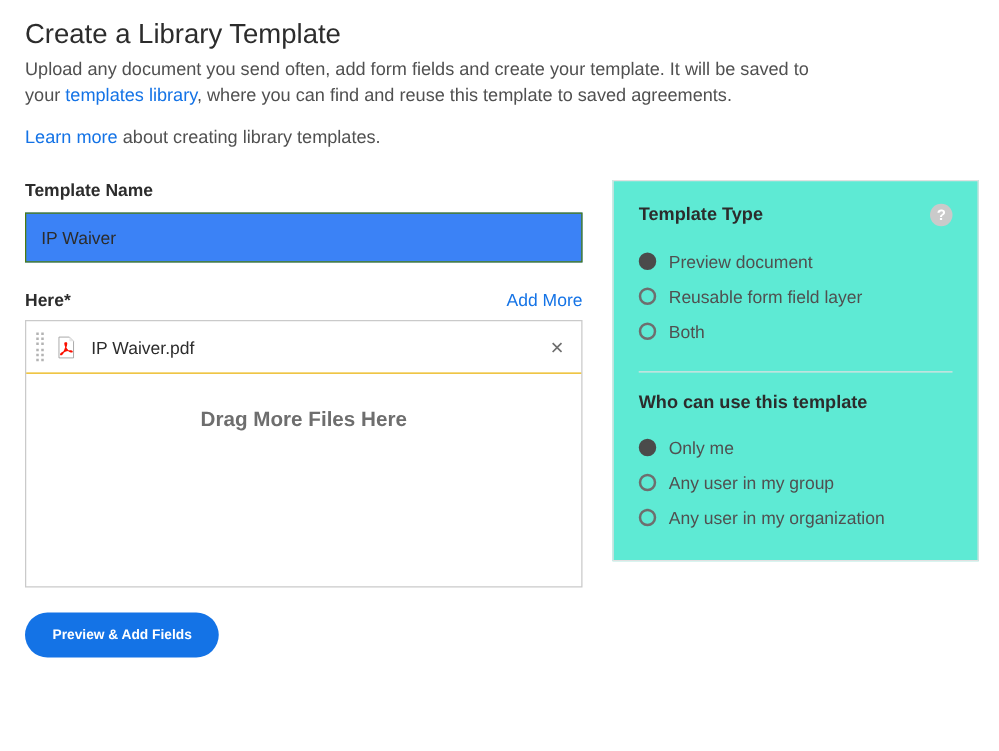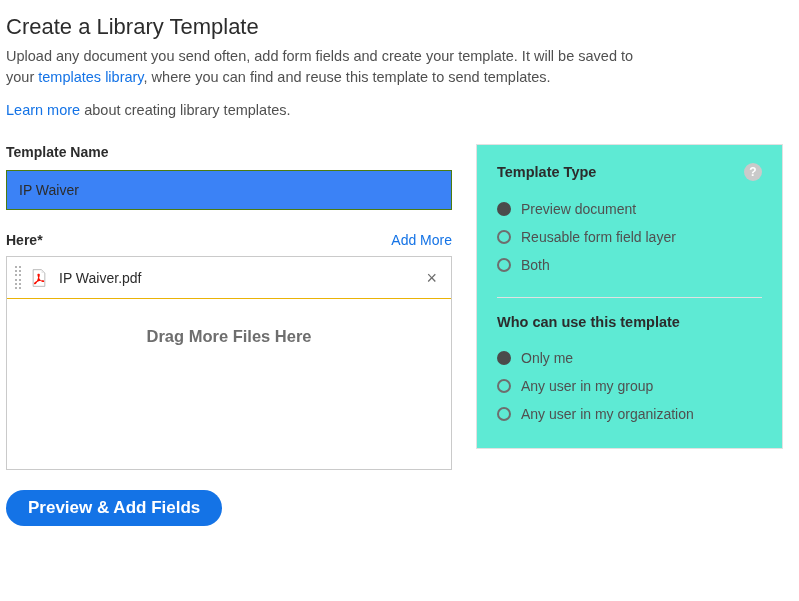--- a/index.html
+++ b/index.html
@@ -7,21 +7,21 @@
     margin: 0;
     padding: 0;
     font-family: -apple-system, BlinkMacSystemFont, "Segoe UI", Arial, sans-serif;
     background: #fff;
     color: #2c2c2c;
     font-size: 14px;
   }
   .page {
     width: 799px;
     height: 601px;
-    padding: 14px 16px 18px 6px;
+    padding: 14px 16px 18px 20px;
     position: relative;
     box-shadow: 2px 2px 6px rgba(0,0,0,0.4), 4px 4px 12px rgba(0,0,0,0.25);
   }
   h1 {
     font-size: 22px;
     font-weight: 400;
     margin: 0 0 6px 0;
     color: #2c2c2c;
   }
   .intro {
@@ -193,34 +193,34 @@
     margin: 18px 0 16px 0;
   }
   .btn-primary {
     margin-top: 20px;
     background: #1473e6;
     color: #fff;
     border: none;
     border-radius: 20px;
     height: 36px;
     padding: 0 22px;
-    font-size: 17px;
+    font-size: 11px;
     font-weight: 700;
     cursor: pointer;
   }
 </style>
 </head>
 <body>
 
 <div class="page">
 
   <h1>Create a Library Template</h1>
 
   <p class="intro">
-    <span>Upload any document you send often, add form fields and create your template. It will be saved to your </span><a href="#">templates library</a><span>, where you can find and reuse this template to send templates.</span>
+    <span>Upload any document you send often, add form fields and create your template. It will be saved to your </span><a href="#">templates library</a><span>, where you can find and reuse this template to saved agreements.</span>
   </p>
 
   <p class="learn-line">
     <a href="#">Learn more</a><span> about creating library templates.</span>
   </p>
 
   <div class="cols">
     <div class="left">
 
       <div class="label">Template Name</div>

